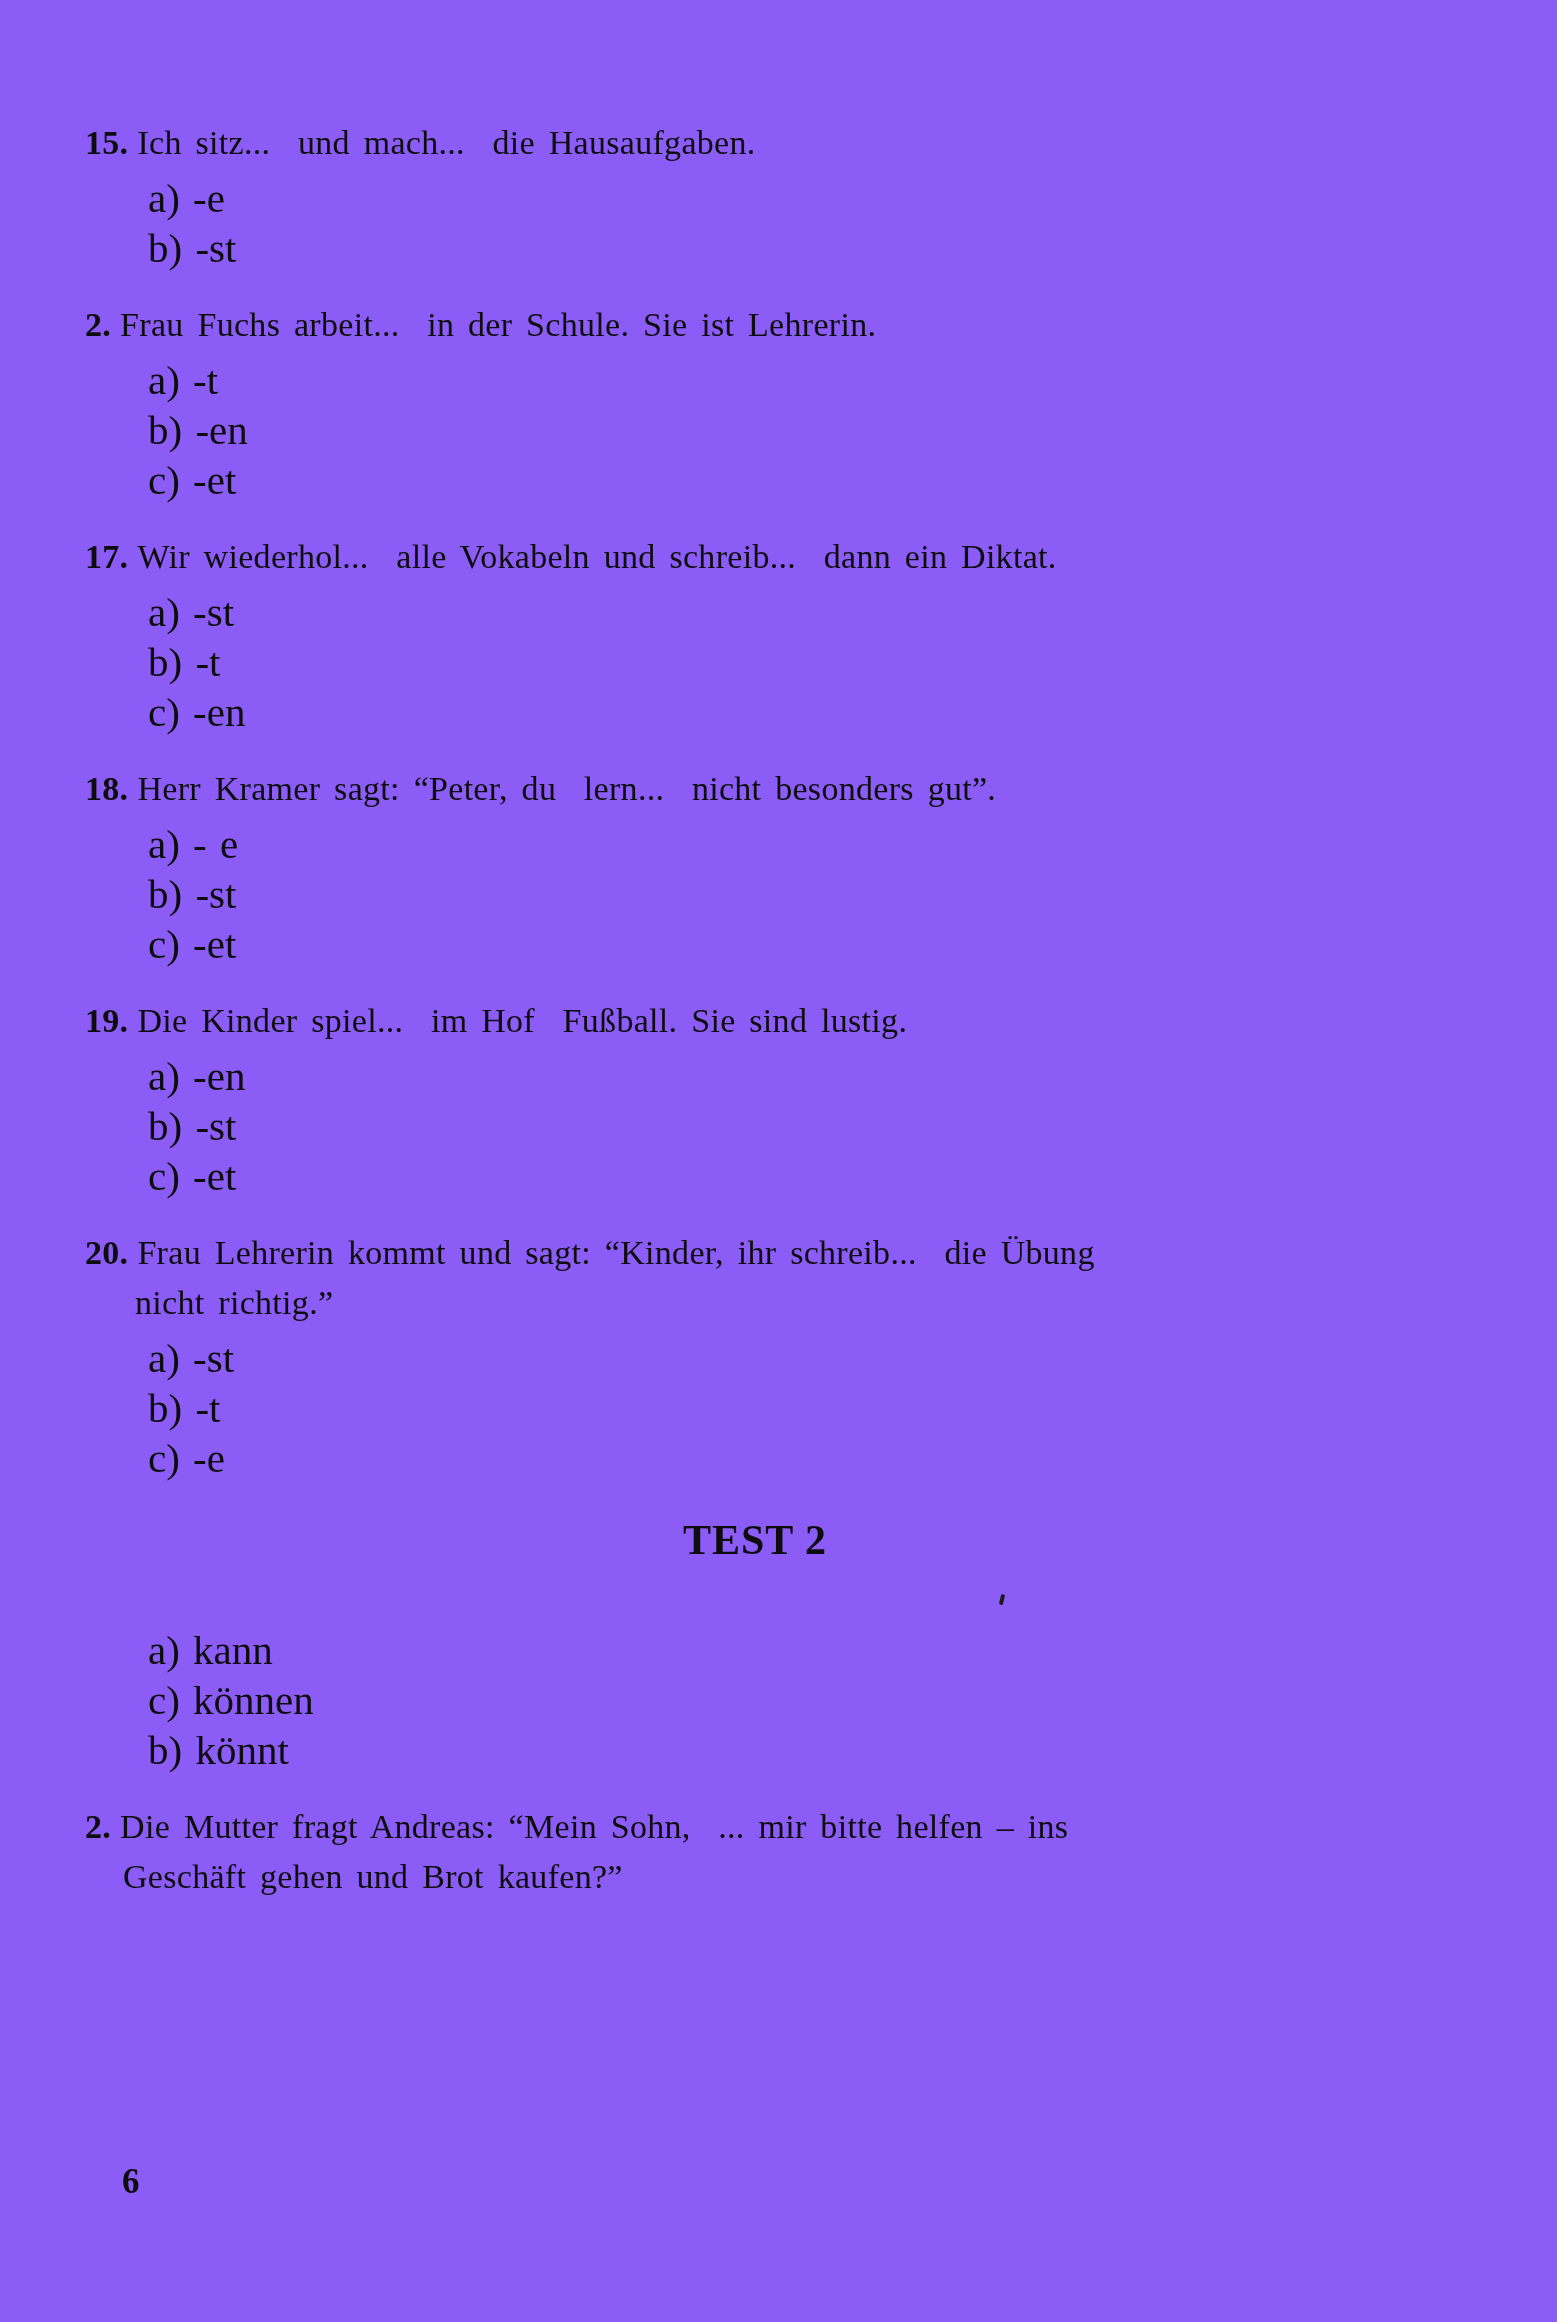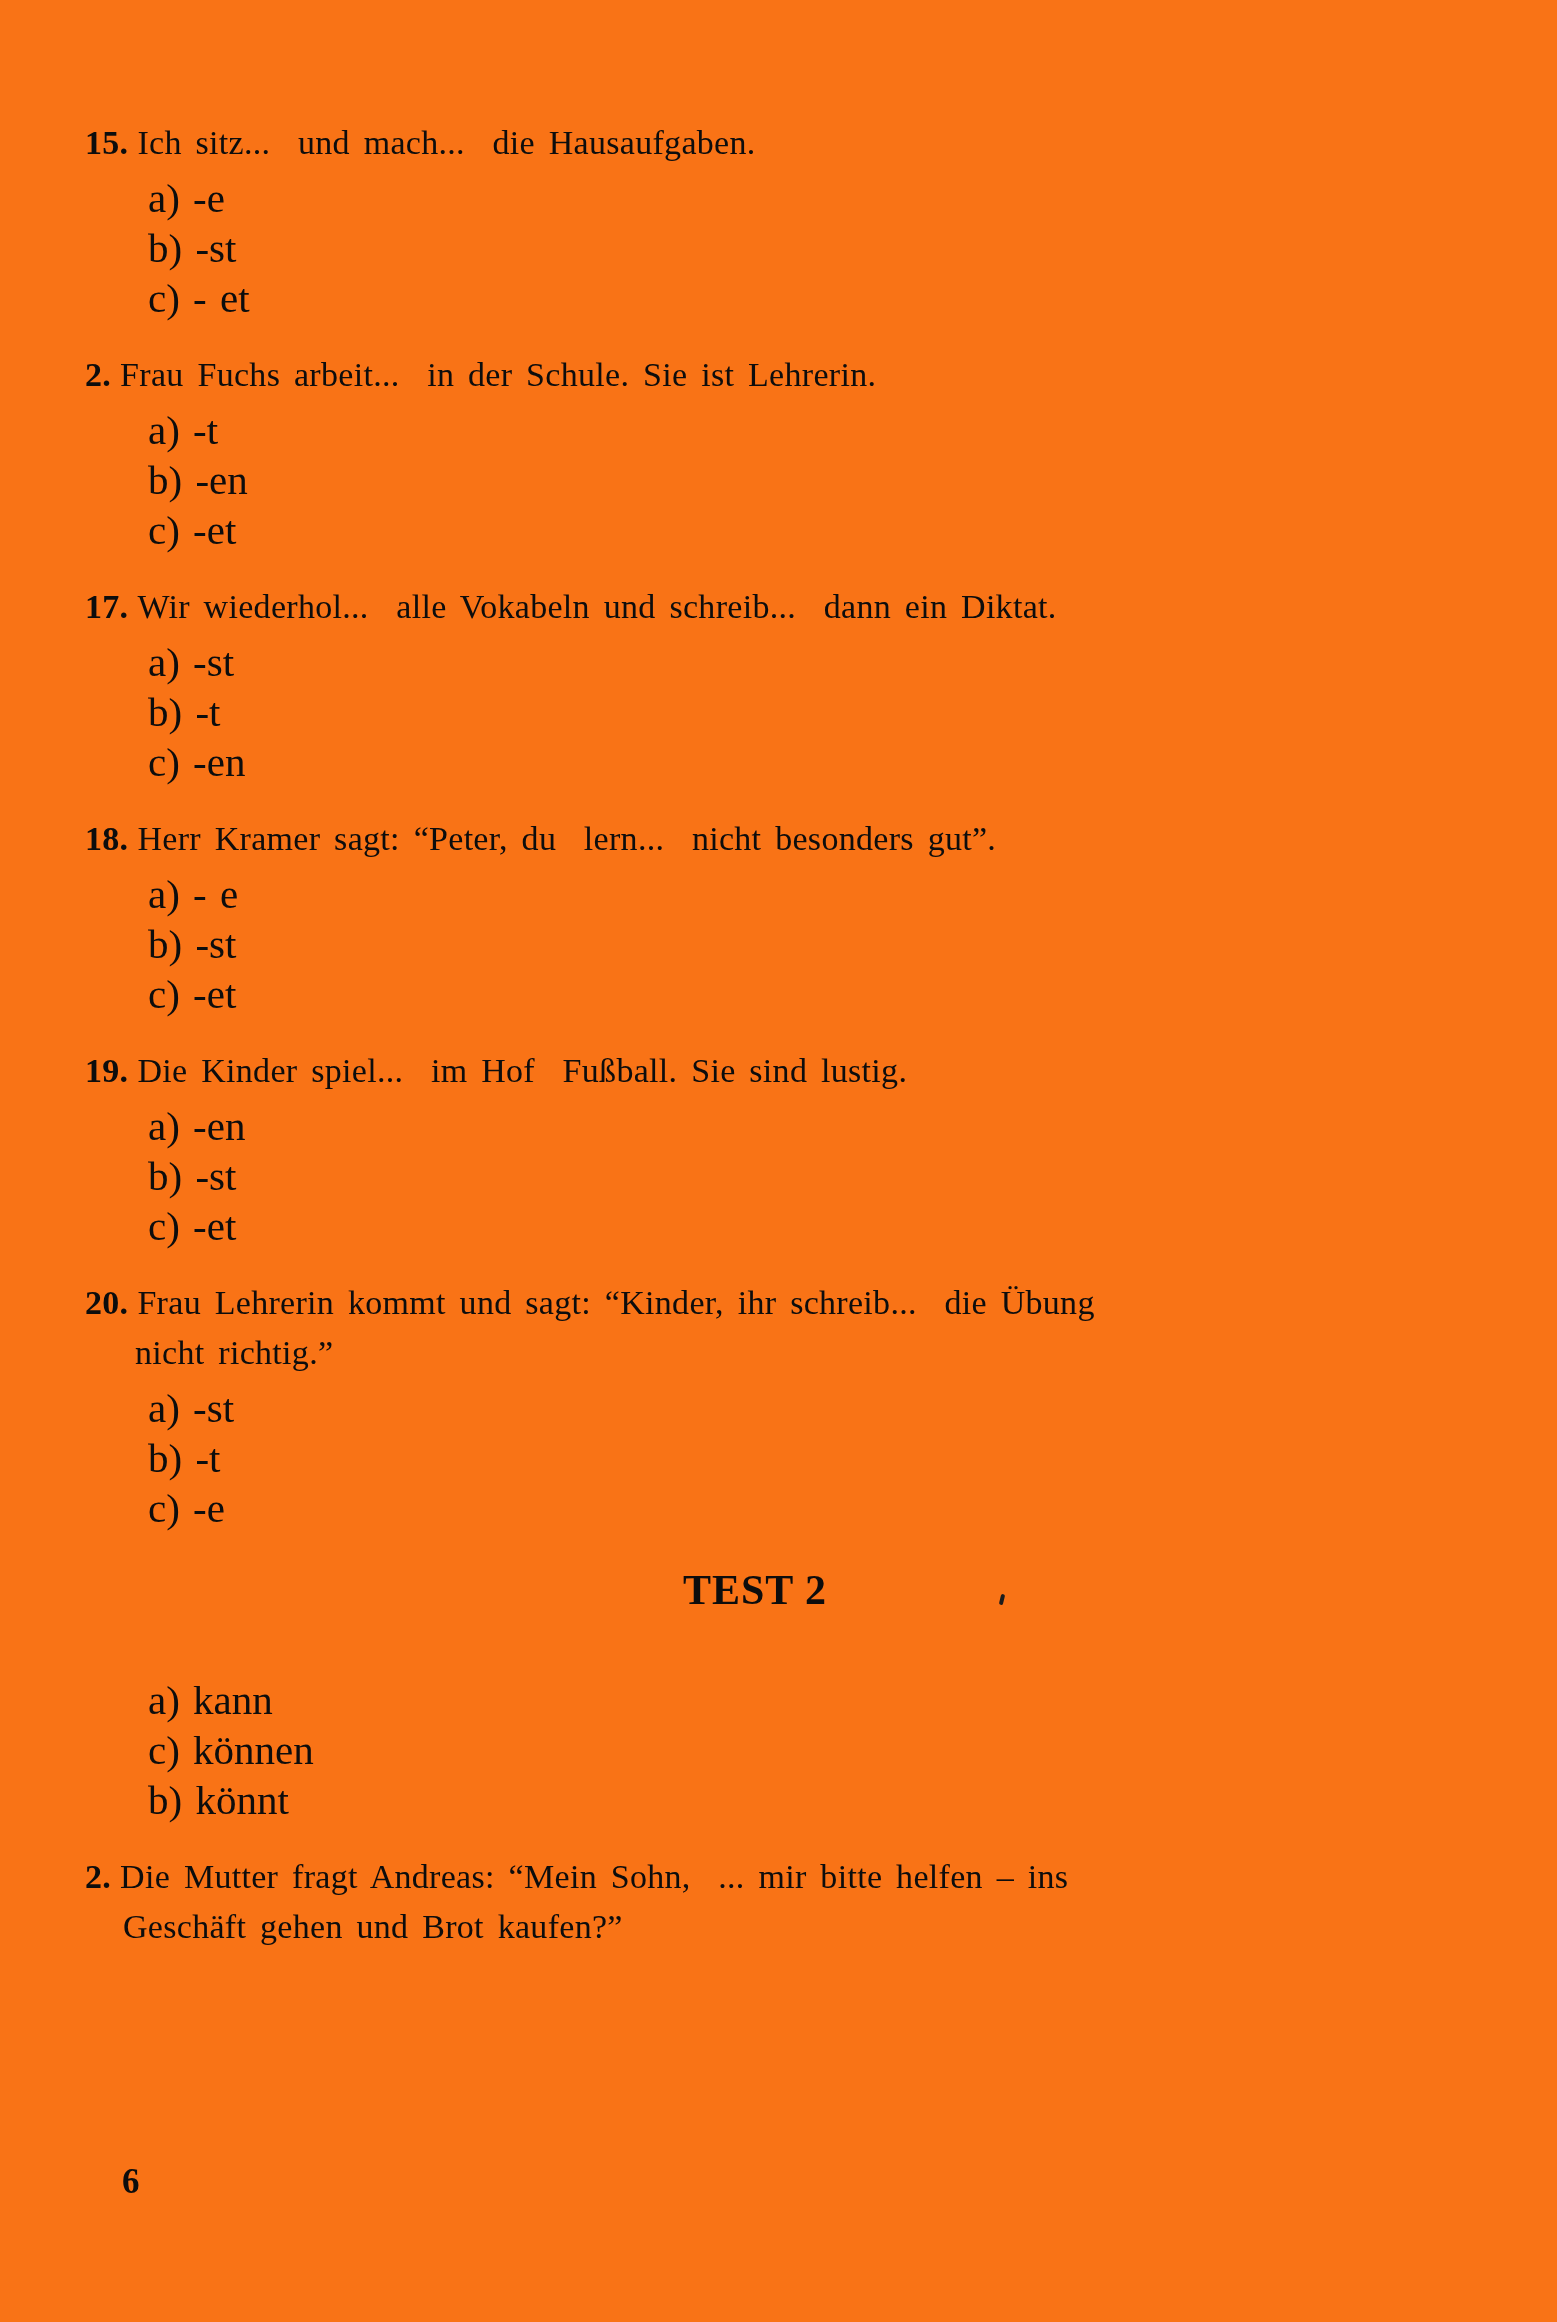--- a/index.html
+++ b/index.html
@@ -5,21 +5,21 @@
   html, body {
     margin: 0;
     padding: 0;
     background: #e8e8e8;
   }
   .page {
     position: relative;
     width: 1557px;
     height: 2322px;
     margin: 0 auto;
-    background: #f97316;
+    background: #8b5cf6;
     color: #0d0d0d;
     font-family: "Liberation Serif", "DejaVu Serif", serif;
     overflow: hidden;
   }
   .content {
     position: absolute;
     left: 85px;
     top: 118px;
     width: 1420px;
   }
@@ -84,21 +84,20 @@
 <body>
 
 <div class="page">
   <div class="content">
 
     <div class="question">
       <p class="q-line"><span class="q-num">15.</span><span class="q-text">Ich sitz...  und mach...  die Hausaufgaben.</span></p>
       <div class="options">
         <p class="option">a) -e</p>
         <p class="option">b) -st</p>
-        <p class="option">c) - et</p>
       </div>
     </div>
 
     <div class="question">
       <p class="q-line"><span class="q-num">2.</span><span class="q-text">Frau Fuchs arbeit...  in der Schule. Sie ist Lehrerin.</span></p>
       <div class="options">
         <p class="option">a) -t</p>
         <p class="option">b) -en</p>
         <p class="option">c) -et</p>
       </div>

